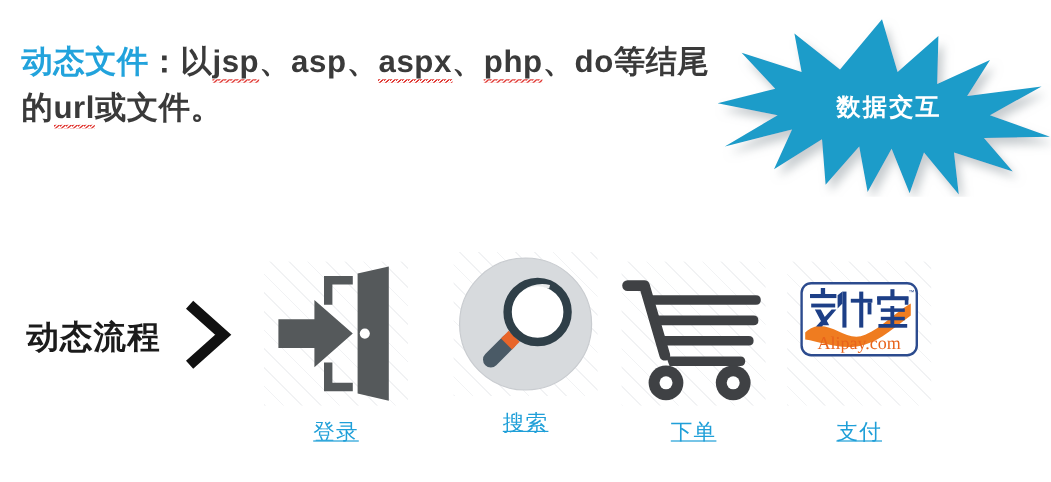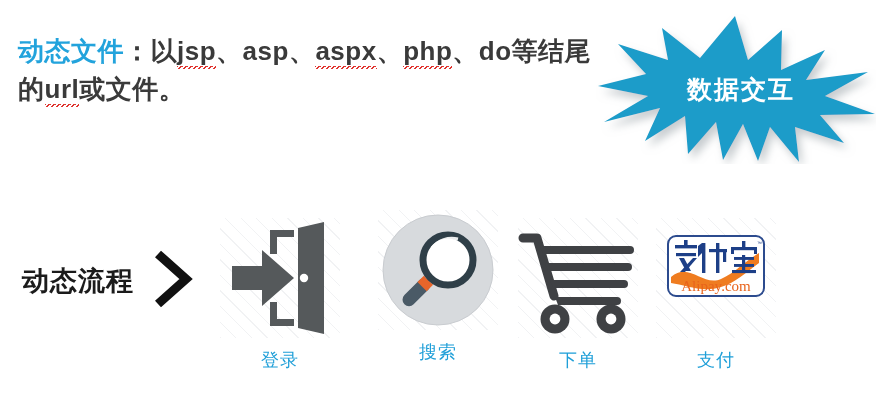--- a/index.html
+++ b/index.html
@@ -34,21 +34,21 @@
   }
 
   
   .burst-wrap{
     position:absolute;left:596px;top:14px;width:280px;height:150px;
   }
   .burst-wrap svg{display:block;width:280px;height:150px;}
   .burst-label{
     position:absolute;left:0;top:0;width:280px;height:150px;
     display:flex;align-items:center;justify-content:center;
-    color:#ffffff;font-weight:bold;font-size:25px;letter-spacing:2px;
+    color:#ffffff;font-weight:bold;font-size:20px;letter-spacing:2px;
     padding-left:10px;box-sizing:border-box;
     pointer-events:none;
   }
 
   
   .flow-label{
     position:absolute;left:22px;top:263px;
     font-size:27px;font-weight:bold;color:#1b1b1b;letter-spacing:1px;
   }
   .chev{
@@ -62,21 +62,21 @@
       repeating-linear-gradient(
         45deg,
         rgba(170,176,186,0.16) 0px,
         rgba(170,176,186,0.16) 1px,
         rgba(255,255,255,0) 1px,
         rgba(255,255,255,0) 11px);
   }
   .icon-box svg{position:absolute;left:0;top:0;width:120px;height:120px;}
   .cap{
     margin-top:10px;width:120px;text-align:center;
-    font-size:18px;color:#1f9fd8;letter-spacing:1px;
+    font-size:18px;color:#1f9fd8;letter-spacing:1px;text-decoration:underline;
   }
 
   
   .alipay-card{
     position:absolute;left:11px;top:17px;width:98px;height:62px;
     border:2px solid #2c4b8e;border-radius:9px;background:#ffffff;
     box-sizing:border-box;overflow:hidden;
   }
   .alipay-card svg{position:absolute;left:0;top:0;width:94px;height:58px;}
 </style>

